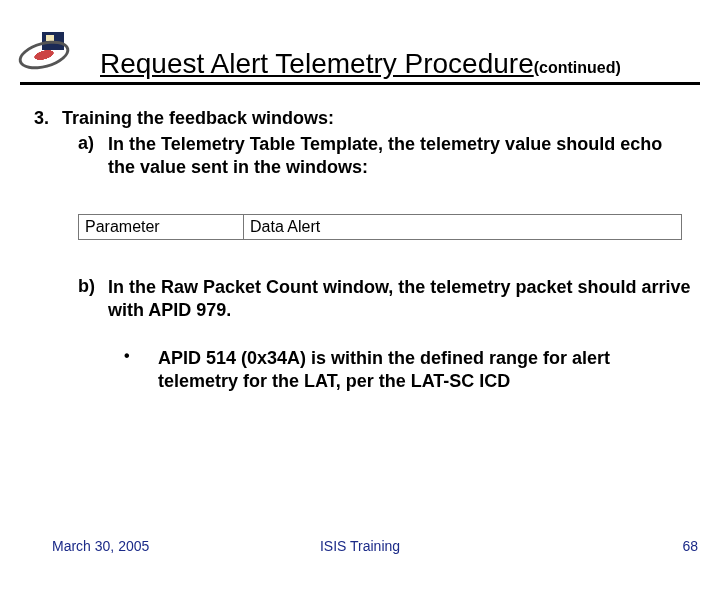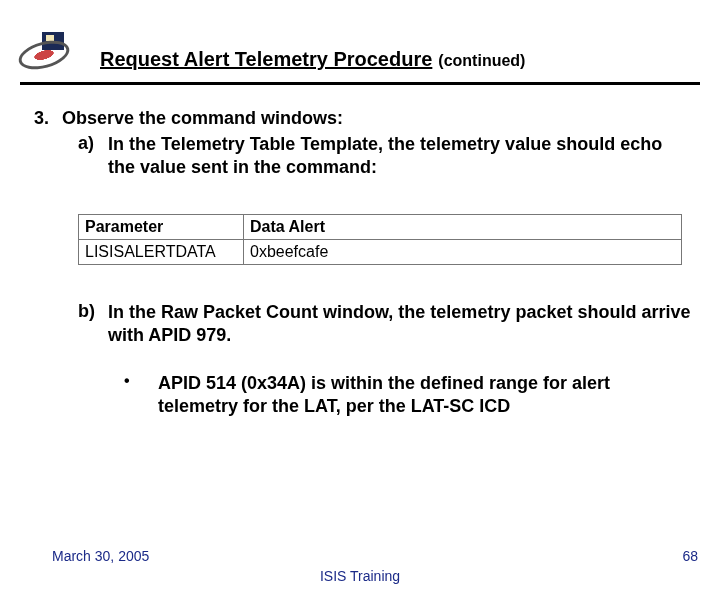--- a/index.html
+++ b/index.html
@@ -55,29 +55,28 @@
   .title-row {
     position: absolute;
     top: 48px;
     left: 100px;
     right: 20px;
     height: 30px;
     display: flex;
     align-items: baseline;
   }
   .title-main {
-    font-size: 20px;
-    font-weight: bold;
+    font-size: 28px;
+    font-weight: normal;
     text-decoration: underline;
     white-space: nowrap;
   }
   .title-cont {
     font-size: 16px;
     font-weight: bold;
-    margin-left: 6px;
   }
   .rule {
     position: absolute;
     top: 82px;
     left: 20px;
     right: 20px;
     height: 0;
     border-top: 3px solid #000000;
   }
   .body {
@@ -122,21 +121,21 @@
     width: 100%;
     font-family: Arial, Helvetica, sans-serif;
   }
   table.telemetry th, table.telemetry td {
     border: 1px solid #777;
     text-align: left;
     padding: 3px 6px;
     font-size: 16px;
   }
   table.telemetry th {
-    font-weight: bold;
+    font-weight: normal;
     margin-left: 32px;
   }
   table.telemetry td {
     font-weight: normal;
   }
   table.telemetry col.c1 { width: 165px; }
   .after-table {
     margin-top: 36px;
   }
   .bullet-row {
@@ -152,34 +151,33 @@
     font-size: 16px;
   }
   .bullet-row .txt {
     flex: 1;
     line-height: 1.3;
   }
   .footer {
     position: absolute;
     left: 0;
     right: 0;
-    bottom: 22px;
+    bottom: 32px;
     height: 20px;
     font-size: 14px;
     color: #1b2a88;
   }
   .footer .date {
     position: absolute;
     left: 52px;
   }
   .footer .center {
     position: absolute;
     left: 0; right: 0;
     text-align: center;
-    margin-top: 20px;
   }
   .footer .pg {
     position: absolute;
     right: 22px;
   }
 </style>
 </head>
 <body>
 
 <div class="page">
@@ -193,43 +191,39 @@
     <span class="title-main">Request Alert Telemetry Procedure</span>
     <span class="title-cont">(continued)</span>
   </div>
 
   <div class="rule"></div>
 
   <div class="body">
 
     <div class="li1">
       <div class="num">3.</div>
-      <div class="txt">Observe the command windows:</div>
+      <div class="txt">Training the feedback windows:</div>
     </div>
 
     <div class="li2">
       <div class="num">a)</div>
-      <div class="txt">In the Telemetry Table Template, the telemetry value should echo the value sent in the command:</div>
+      <div class="txt">In the Telemetry Table Template, the telemetry value should echo the value sent in the windows:</div>
     </div>
 
     <div class="tbl-wrap">
       <table class="telemetry">
         <colgroup>
             <col class="c1">
             <col>
           </colgroup>
         <tbody>
             <tr>
           <th>Parameter</th>
           <th>Data Alert</th>
         </tr>
-        <tr>
-          <td>LISISALERTDATA</td>
-          <td>0xbeefcafe</td>
-        </tr>
       </tbody>
         </table>
     </div>
 
     <div class="li2 after-table">
       <div class="num">b)</div>
       <div class="txt">In the Raw Packet Count window, the telemetry packet should arrive with APID 979.</div>
     </div>
 
     <div class="bullet-row">

